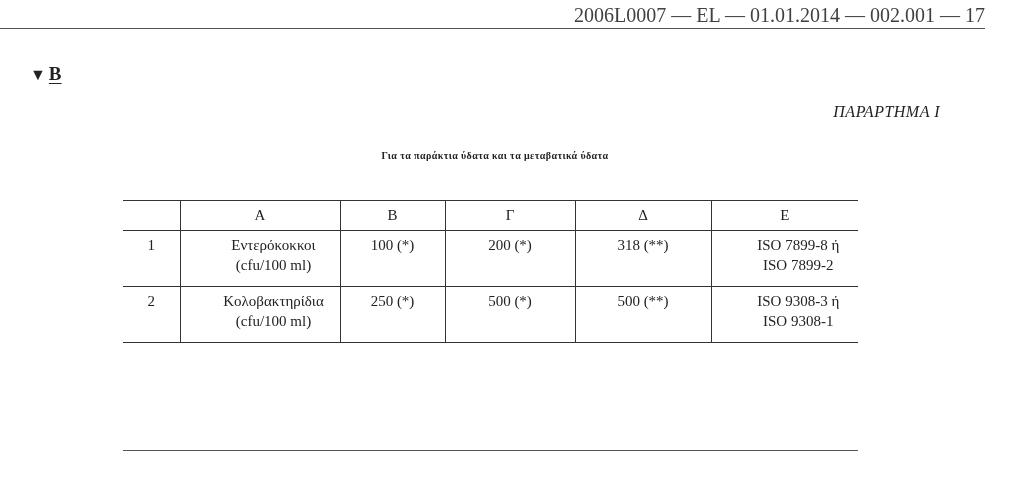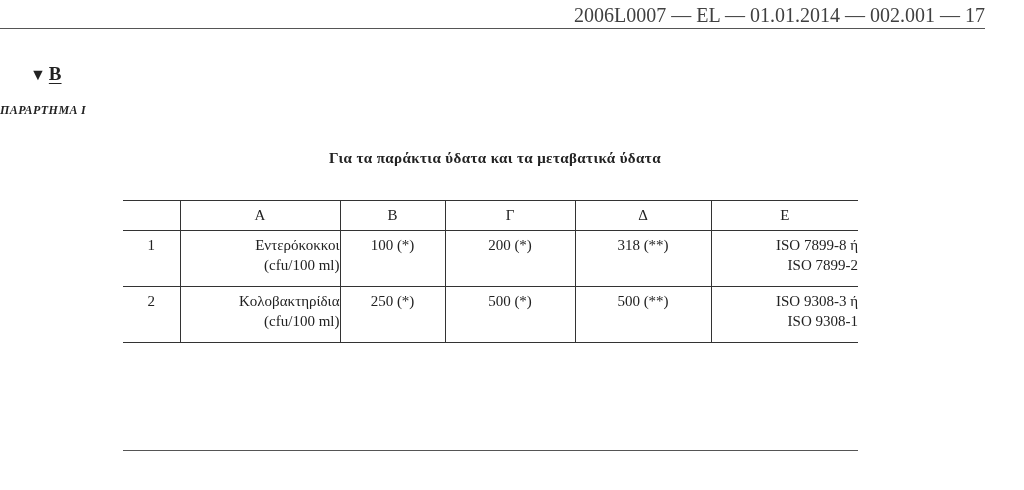--- a/index.html
+++ b/index.html
@@ -14,40 +14,40 @@
   .header-text {
     position: absolute; right: 39px; top: 4px; font-size: 20px; color: #404040;
     white-space: pre;
   }
   .marker {
     position: absolute; left: 30px; top: 63px; font-size: 19px; font-weight: bold;
   }
   .marker .tri { font-size: 16px; margin-right: 3px; }
   .marker .letter { text-decoration: underline; text-underline-offset: 3px; }
   .annex-title {
-    position: absolute; left: 0; width: 940px; text-align: left; top: 103px;
-    font-style: italic; font-size: 12px; letter-spacing: 0.5px; font-weight: bold;
+    position: absolute; left: 0; width: 940px; text-align: right; top: 103px;
+    font-style: italic; font-size: 16px; letter-spacing: 0.5px;
   }
   .annex-subtitle {
     position: absolute; left: 0; width: 990px; text-align: center; top: 150px;
-    font-weight: bold; font-size: 15px; letter-spacing: 0.4px;
+    font-weight: bold; font-size: 10px; letter-spacing: 0.4px;
   }
   table.main {
     position: absolute; left: 123px; top: 200px; width: 735px;
     border-collapse: collapse; font-size: 15px;
   }
   table.main td {
     border: 1px solid #333; padding: 0; vertical-align: top; text-align: center;
   }
   table.main tr td:first-child { border-left: none; }
   table.main tr td:last-child { border-right: none; }
   table.main tr.letters td { height: 29px; vertical-align: middle; }
   table.main tr.labels td { height: 58px; vertical-align: middle; line-height: 19px; }
   table.main tr.data td { height: 51px; padding-top: 4px; line-height: 20px; }
-  table.main td.left { text-align: right; padding-left: 27px; }
+  table.main td.left { text-align: center; padding-left: 27px; }
   table.main tr.data td.last { border-bottom: 1.5px solid #333; }
   .fn {
     position: absolute; left: 123px; top: 405px; font-size: 13.5px; line-height: 16px;
   }
   .fn .row { white-space: pre; }
   .bottom-line {
     position: absolute; left: 123px; top: 450px; width: 735px; height: 0;
     border-top: 1.5px solid #555;
   }
 </style>

